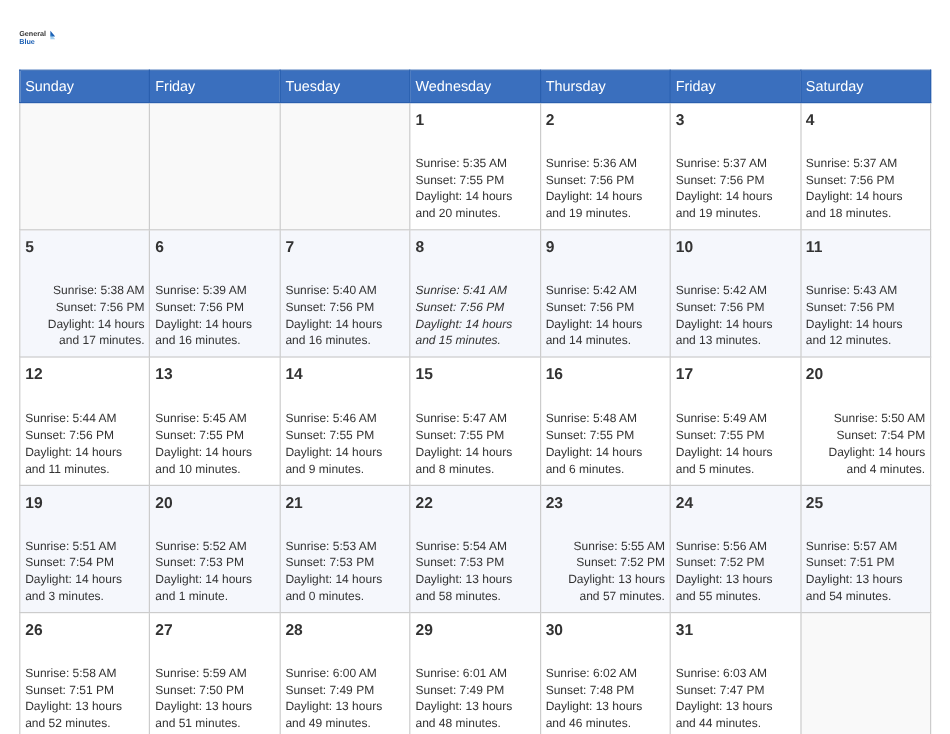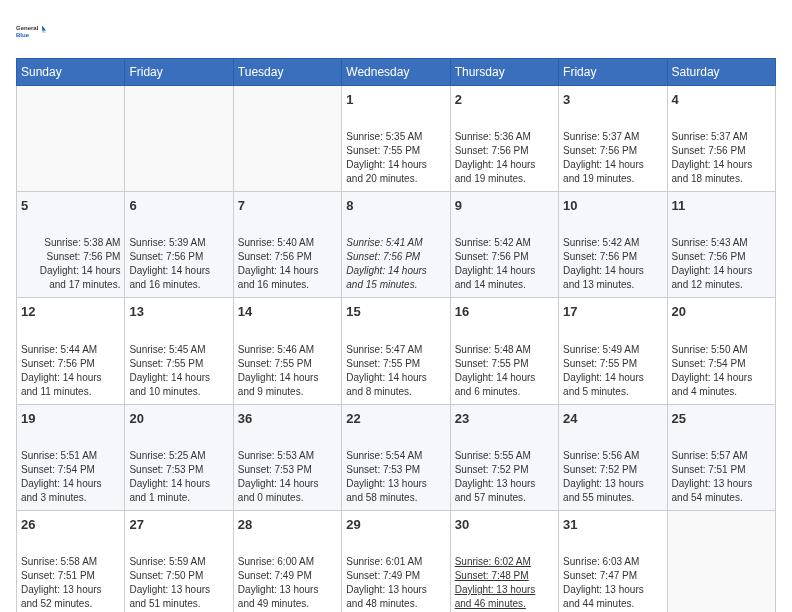--- a/index.html
+++ b/index.html
@@ -234,58 +234,58 @@
         </td>
         <td>
           <span class="day-number">17</span>
           <div class="day-info" style="white-space: pre-line;">Sunrise: 5:49 AM
 Sunset: 7:55 PM
 Daylight: 14 hours
 and 5 minutes.</div>
         </td>
         <td>
           <span class="day-number">20</span>
-          <div class="day-info" style="white-space: pre-line;">Sunrise: 5:50 AM
+          <div class="day-info" style="white-space: pre-line; text-align: right;">Sunrise: 5:50 AM
 Sunset: 7:54 PM
 Daylight: 14 hours
 and 4 minutes.</div>
         </td>
       </tr>
       <tr>
         <td>
           <span class="day-number">19</span>
           <div class="day-info" style="white-space: pre-line;">Sunrise: 5:51 AM
 Sunset: 7:54 PM
 Daylight: 14 hours
 and 3 minutes.</div>
         </td>
         <td>
           <span class="day-number">20</span>
-          <div class="day-info" style="white-space: pre-line;">Sunrise: 5:25 AM
+          <div class="day-info" style="white-space: pre-line;">Sunrise: 5:52 AM
 Sunset: 7:53 PM
 Daylight: 14 hours
 and 1 minute.</div>
         </td>
         <td>
-          <span class="day-number">36</span>
+          <span class="day-number">21</span>
           <div class="day-info" style="white-space: pre-line;">Sunrise: 5:53 AM
 Sunset: 7:53 PM
 Daylight: 14 hours
 and 0 minutes.</div>
         </td>
         <td>
           <span class="day-number">22</span>
           <div class="day-info" style="white-space: pre-line;">Sunrise: 5:54 AM
 Sunset: 7:53 PM
 Daylight: 13 hours
 and 58 minutes.</div>
         </td>
         <td>
           <span class="day-number">23</span>
-          <div class="day-info" style="white-space: pre-line;">Sunrise: 5:55 AM
+          <div class="day-info" style="white-space: pre-line; text-align: right;">Sunrise: 5:55 AM
 Sunset: 7:52 PM
 Daylight: 13 hours
 and 57 minutes.</div>
         </td>
         <td>
           <span class="day-number">24</span>
           <div class="day-info" style="white-space: pre-line;">Sunrise: 5:56 AM
 Sunset: 7:52 PM
 Daylight: 13 hours
 and 55 minutes.</div>
@@ -322,21 +322,21 @@
         </td>
         <td>
           <span class="day-number">29</span>
           <div class="day-info" style="white-space: pre-line;">Sunrise: 6:01 AM
 Sunset: 7:49 PM
 Daylight: 13 hours
 and 48 minutes.</div>
         </td>
         <td>
           <span class="day-number">30</span>
-          <div class="day-info" style="white-space: pre-line; text-decoration: underline;">Sunrise: 6:02 AM
+          <div class="day-info" style="white-space: pre-line;">Sunrise: 6:02 AM
 Sunset: 7:48 PM
 Daylight: 13 hours
 and 46 minutes.</div>
         </td>
         <td>
           <span class="day-number">31</span>
           <div class="day-info" style="white-space: pre-line;">Sunrise: 6:03 AM
 Sunset: 7:47 PM
 Daylight: 13 hours
 and 44 minutes.</div>

